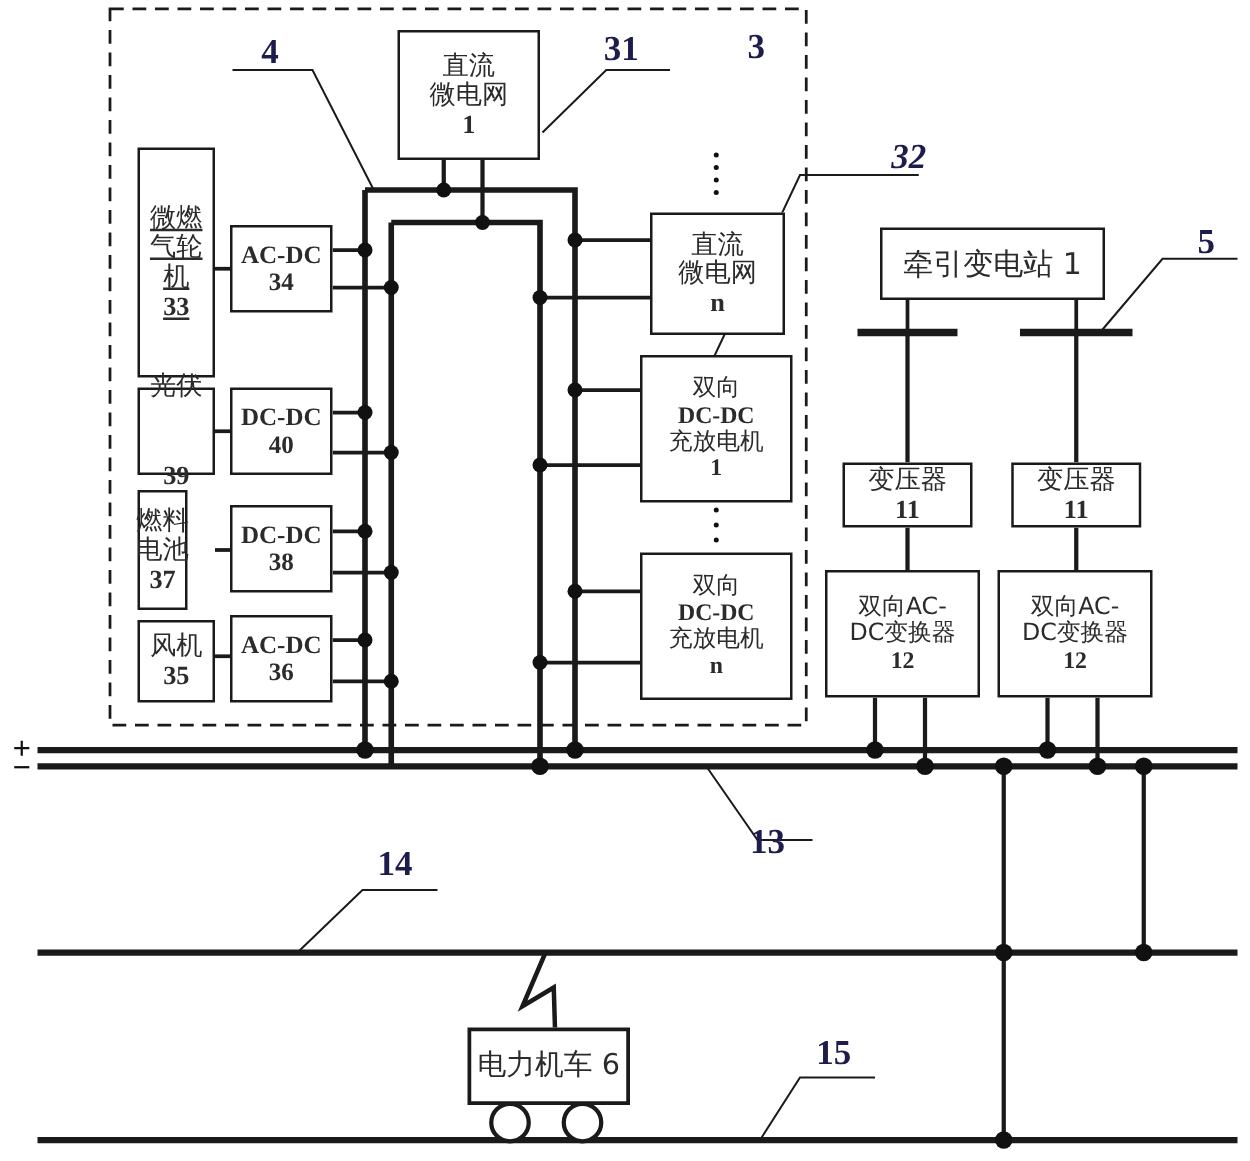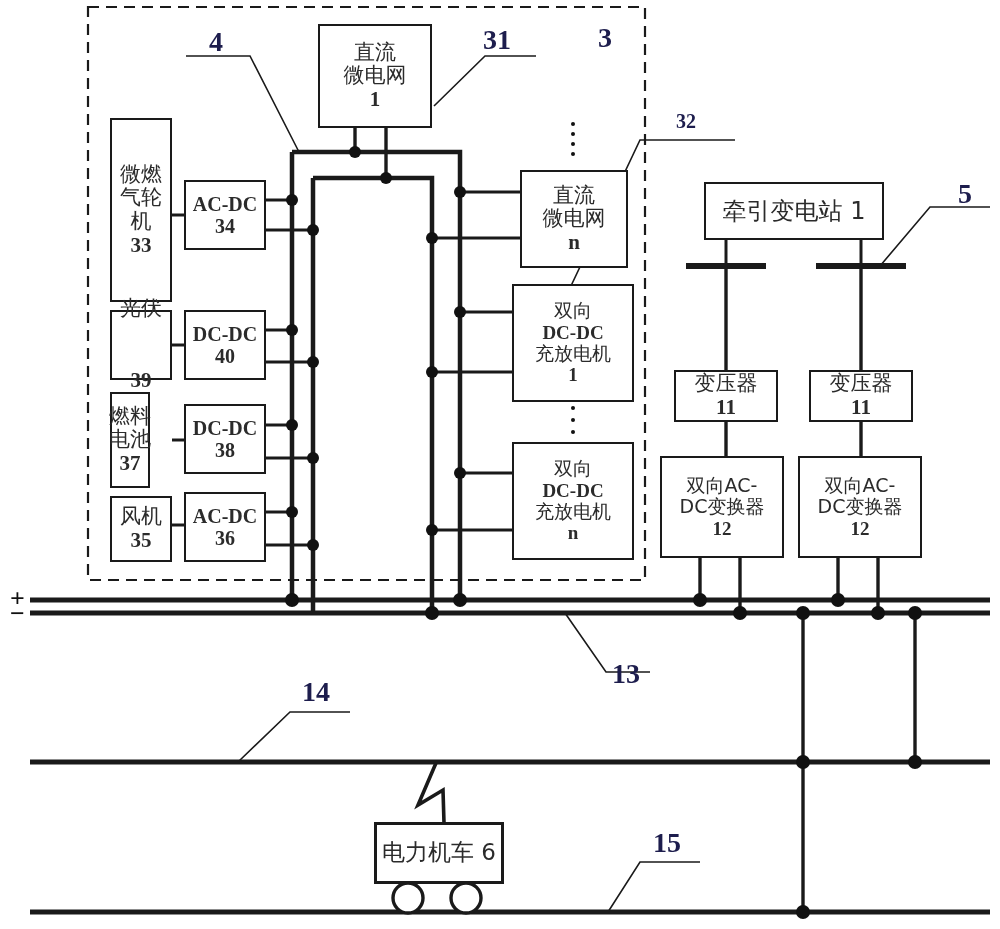--- a/index.html
+++ b/index.html
@@ -160,21 +160,21 @@
       <i></i>
   </div>
 
   <div class="box" style="left:512px;top:442px;width:122px;height:118px;font-size:19px;">
     <span class="ln cjk">双向</span>
     <span class="ln lat">DC-DC</span>
     <span class="ln cjk">充放电机</span>
     <span class="ln lat">n</span>
   </div>
 
-  <div class="box" style="left:110px;top:118px;width:62px;height:184px;font-size:21px;">
+  <div class="box" style="left:110px;top:118px;width:62px;height:184px;font-size:21px;text-decoration:underline;">
     <span class="ln cjk">微燃</span>
     <span class="ln cjk">气轮</span>
     <span class="ln cjk">机</span>
     <span class="ln lat">33</span>
   </div>
 
   <div class="box" style="left:184px;top:180px;width:82px;height:70px;font-size:20px;">
     <span class="ln lat">AC-DC</span>
     <span class="ln lat">34</span>
   </div>
@@ -239,19 +239,19 @@
   <div class="box" style="left:374px;top:822px;width:130px;height:62px;font-size:23px;border-width:3.5px;">
     <span class="ln cjk">电力机车 6</span>
   </div>
 
   <div class="sign" style="left:10px;top:586px;">+</div>
   <div class="sign" style="left:10px;top:601px;">−</div>
 
   <div class="reflbl" style="left:209px;top:26px;font-size:28px;">4</div>
   <div class="reflbl" style="left:483px;top:24px;font-size:28px;">31</div>
   <div class="reflbl" style="left:598px;top:22px;font-size:28px;">3</div>
-  <div class="reflbl" style="left:676px;top:110px;font-size:20px;">32</div>
+  <div class="reflbl" style="left:713px;top:110px;font-size:28px;font-style:italic;">32</div>
   <div class="reflbl" style="left:958px;top:178px;font-size:28px;">5</div>
-  <div class="reflbl" style="left:600px;top:658px;font-size:28px;margin-left:12px;">13</div>
+  <div class="reflbl" style="left:600px;top:658px;font-size:28px;">13</div>
   <div class="reflbl" style="left:302px;top:676px;font-size:28px;">14</div>
   <div class="reflbl" style="left:653px;top:827px;font-size:28px;">15</div>
 
 </div>
 
 </body></html>

